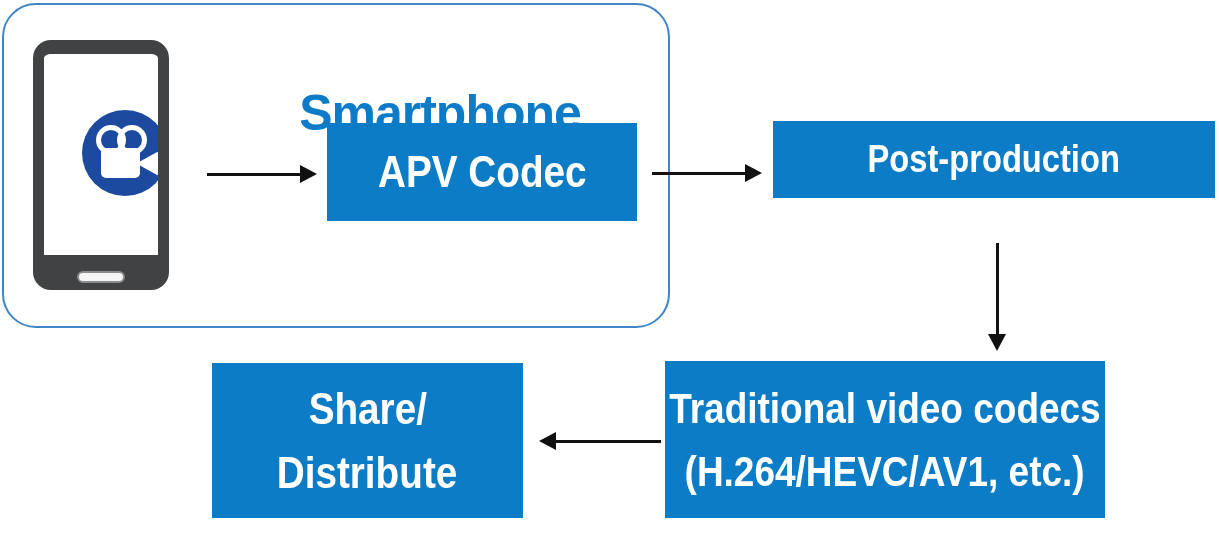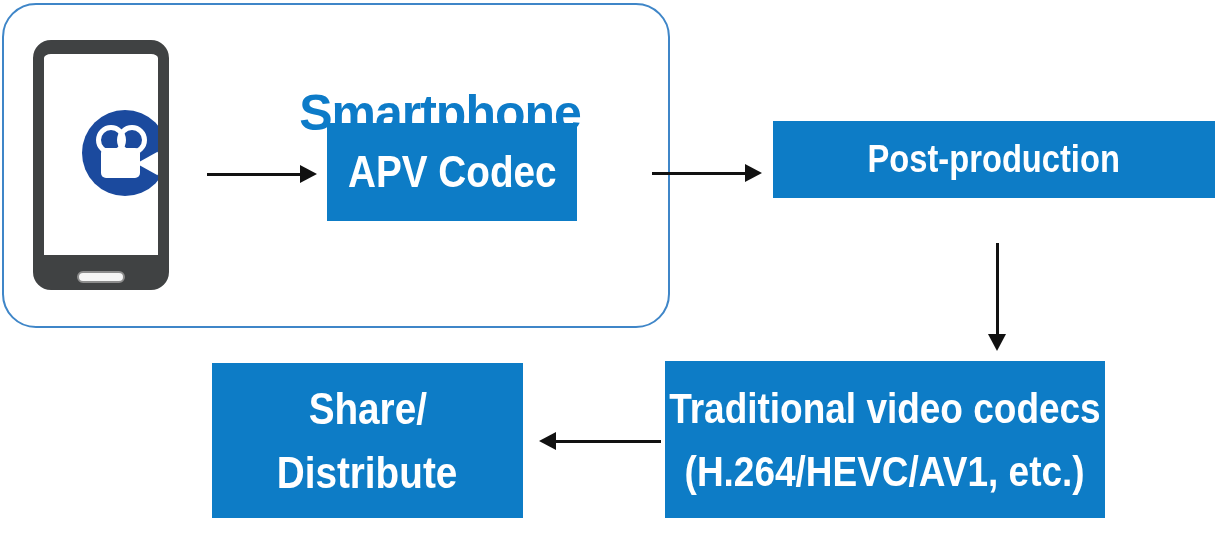--- a/index.html
+++ b/index.html
@@ -31,21 +31,21 @@
     margin-top:48px;
   }
 
   
   .node{
     position:absolute;background:var(--box-blue);color:var(--box-text);
     display:flex;flex-direction:column;align-items:center;justify-content:center;
     text-align:center;font-weight:bold;
   }
   .node .cond{display:inline-block;transform:scaleX(0.86);transform-origin:center;white-space:nowrap;}
-  #node-apv{left:327px;top:123px;width:250px;height:98px;font-size:45px;}
+  #node-apv{left:327px;top:123px;width:310px;height:98px;font-size:45px;}
   #node-post{left:773px;top:121px;width:442px;height:77px;font-size:38px;}
   #node-trad{left:665px;top:361px;width:440px;height:157px;font-size:43px;line-height:63px;}
   #node-share{left:212px;top:363px;width:311px;height:155px;font-size:45px;line-height:64px;}
 
   
   .phone{position:absolute;left:33px;top:40px;width:136px;height:250px;}
   .phone-screen{position:absolute;left:9px;top:12px;right:9px;bottom:33px;background:#ffffff;border-radius:3px;z-index:1;}
   .camera-badge{position:absolute;left:49px;top:70px;width:86px;height:86px;border-radius:50%;background:var(--icon-navy);z-index:2;}
   .phone-frame{position:absolute;inset:0;box-sizing:border-box;border:11px solid var(--phone-gray);
     border-top-width:14px;border-bottom-width:35px;border-radius:18px;z-index:3;}

